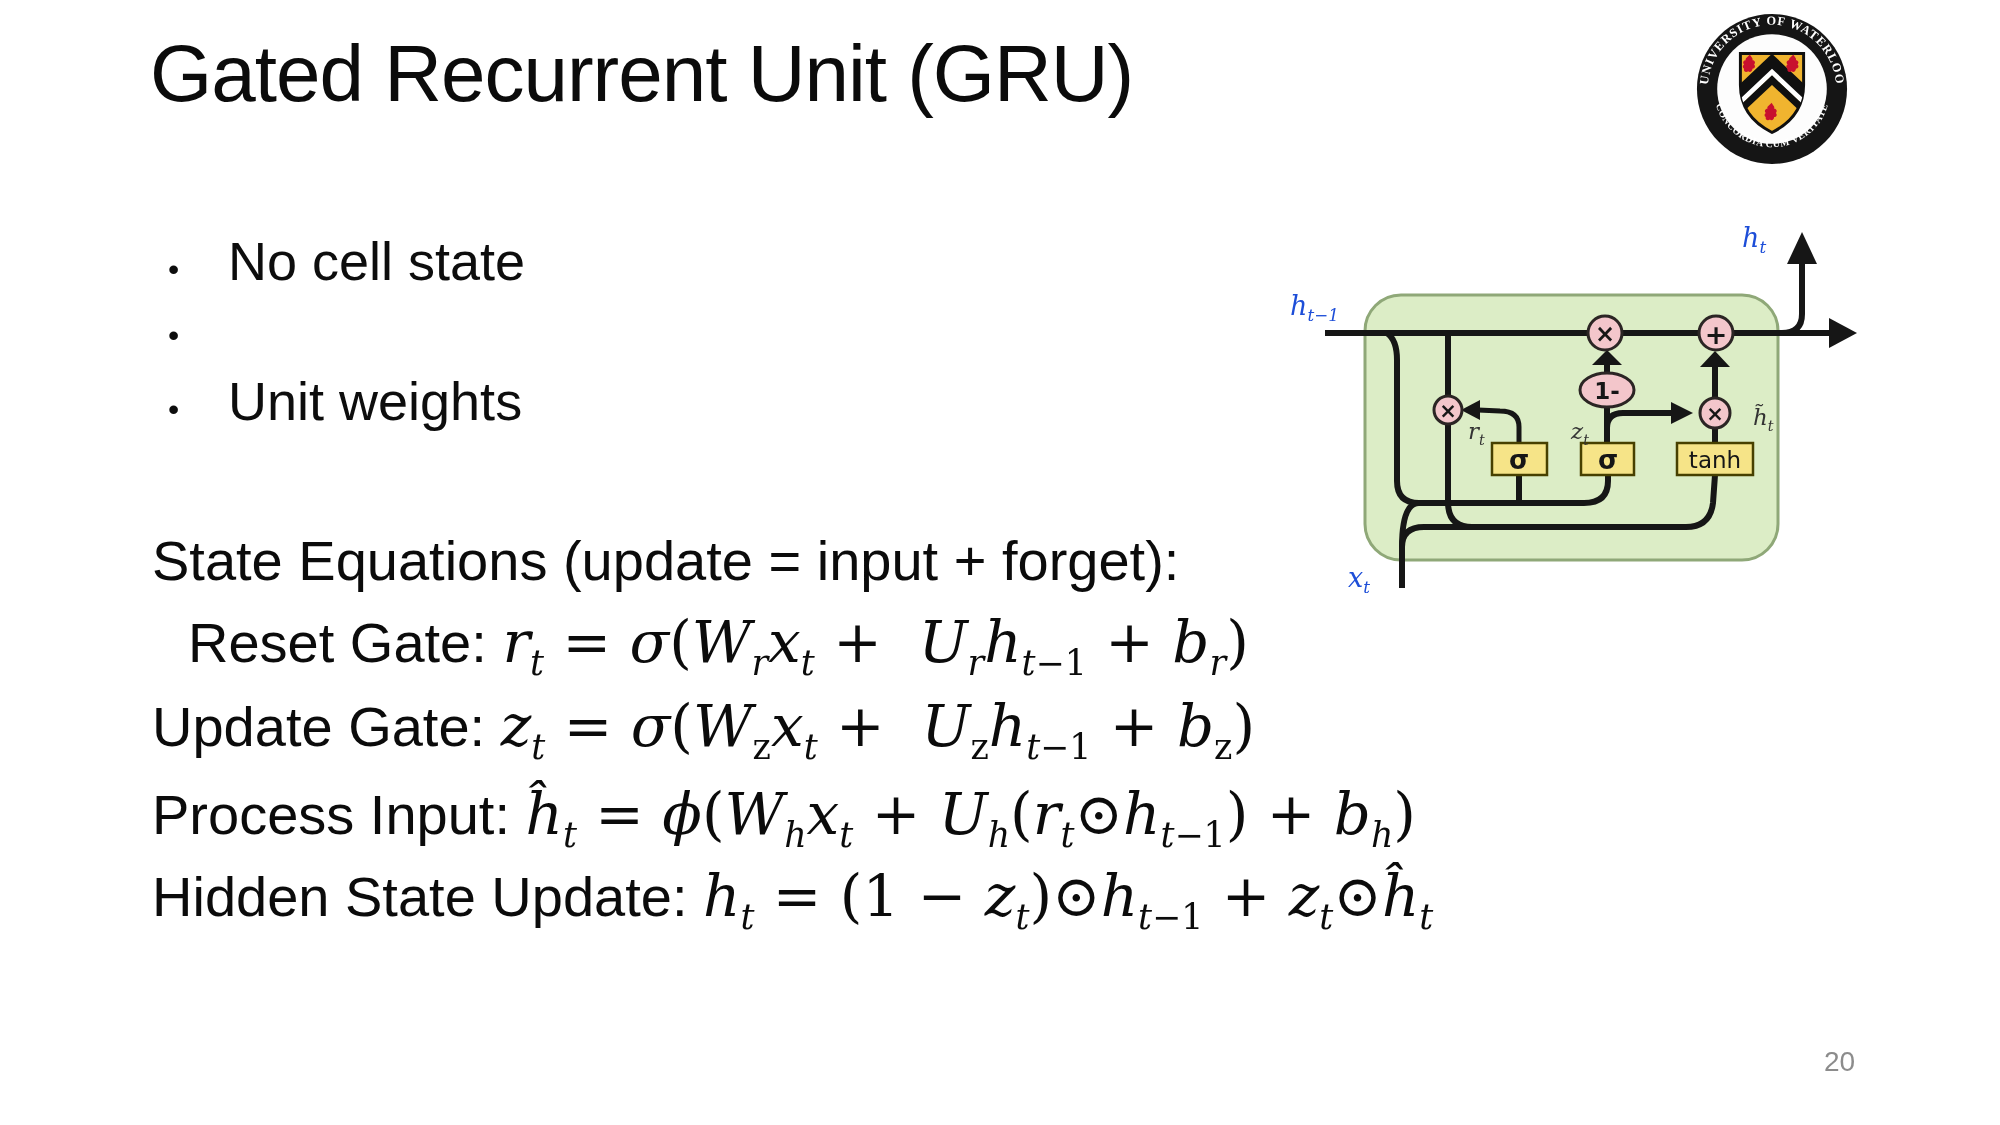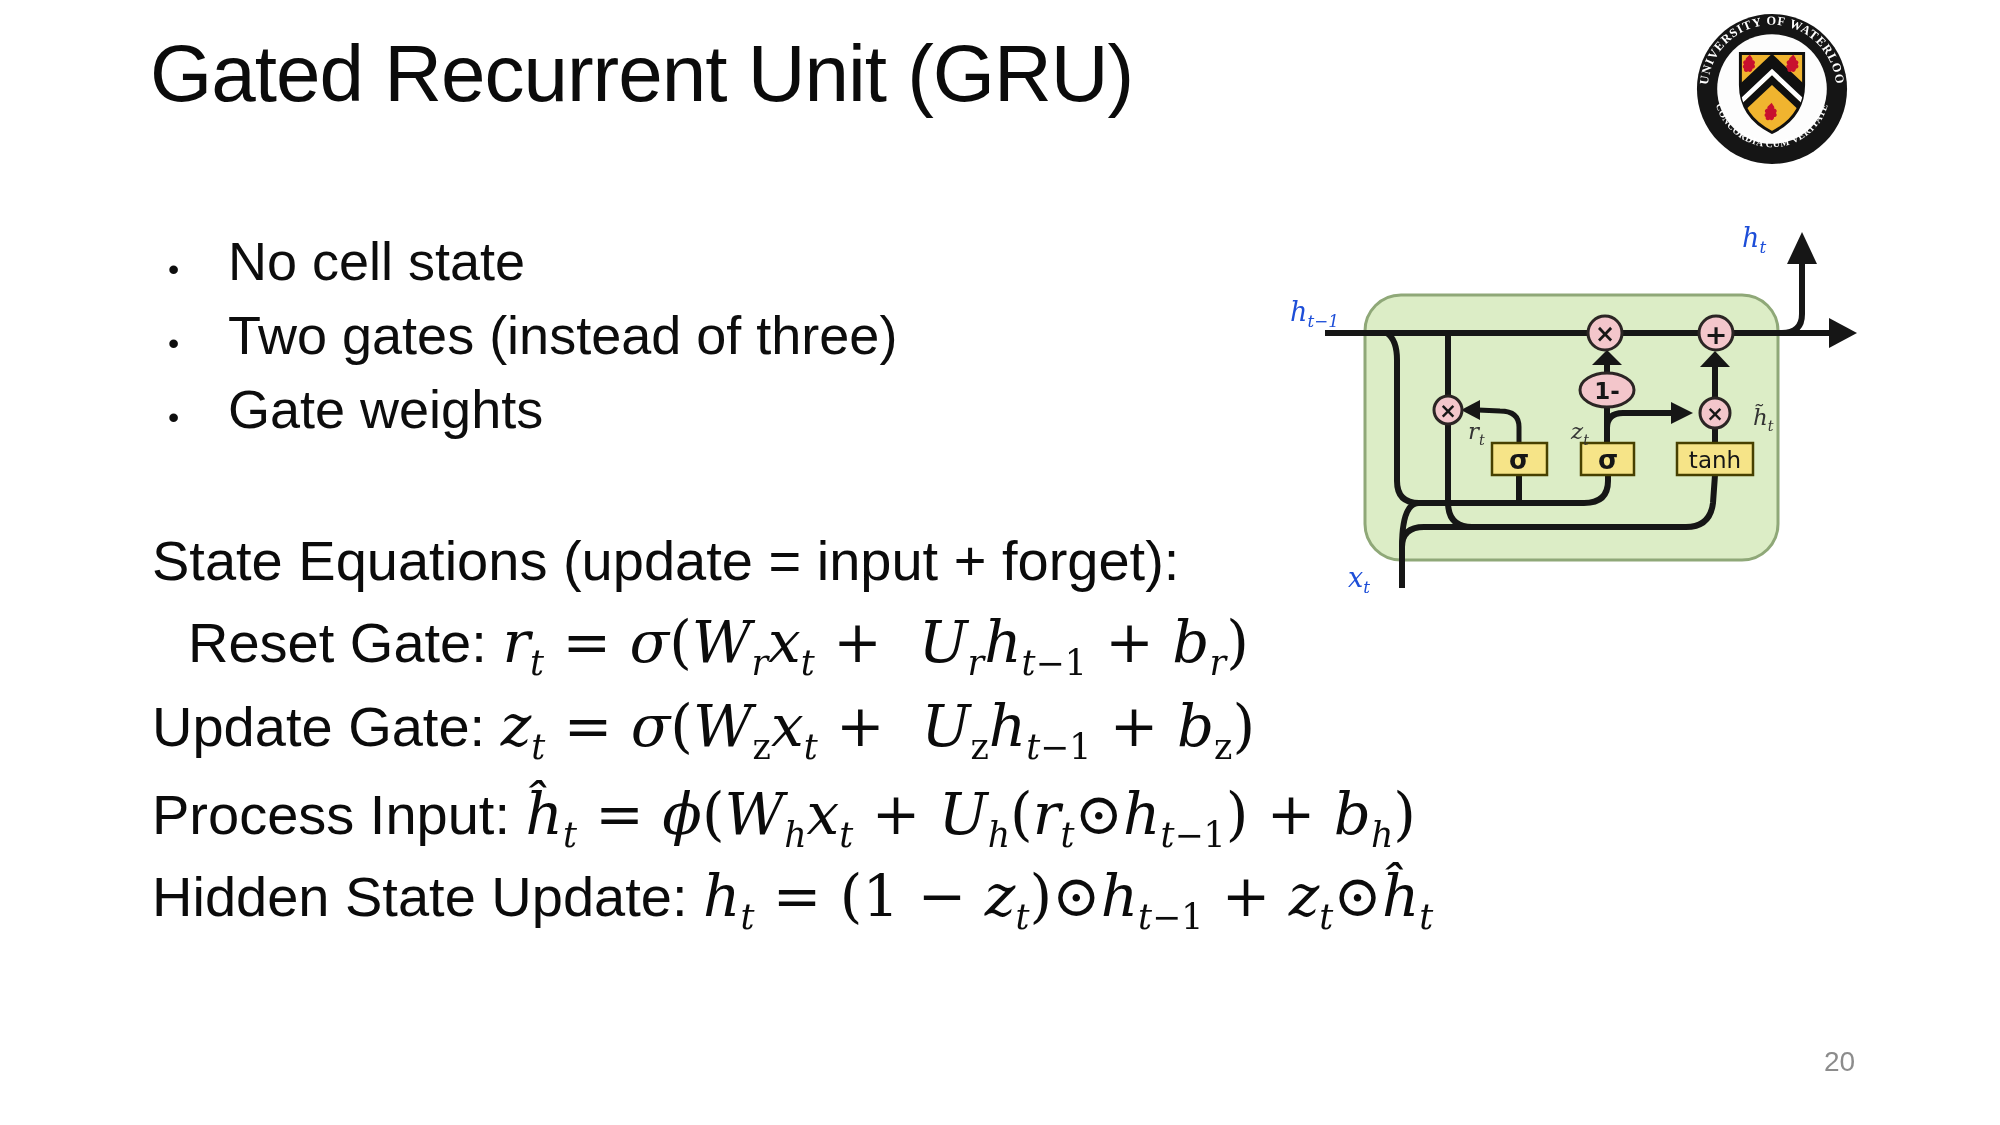--- a/index.html
+++ b/index.html
@@ -75,25 +75,24 @@
     </g>
   </svg>
 
   <ul class="bullets">
     <li>
       <span class="dot">•</span>
       <span>No cell state</span>
     </li>
     <li>
       <span class="dot">•</span>
-      <span>Two gates (instead of three)</span>
     </li>
     <li>
       <span class="dot">•</span>
-      <span>Gate weights</span>
+      <span>Unit weights</span>
     </li>
   </ul>
 
   <div class="eq eq-heading">State Equations (update = input + forget):</div>
 
   <div class="eq eq-0">
     <span>Reset Gate: </span><span class="math"><i>r</i><sub><i>t</i></sub> = <i>σ</i>(<i>W</i><sub><i>r</i></sub><i>x</i><sub><i>t</i></sub> + &nbsp;<i>U</i><sub><i>r</i></sub><i>h</i><sub><i>t</i>−1</sub> + <i>b</i><sub><i>r</i></sub>)</span>
   </div>
   <div class="eq eq-1">
     <span>Update Gate: </span><span class="math"><i>z</i><sub><i>t</i></sub> = <i>σ</i>(<i>W</i><sub>z</sub><i>x</i><sub><i>t</i></sub> + &nbsp;<i>U</i><sub>z</sub><i>h</i><sub><i>t</i>−1</sub> + <i>b</i><sub>z</sub>)</span>
@@ -165,21 +164,21 @@
       <g>
         <rect x="202" y="233" width="55" height="32" fill="#f6e488" stroke="#474000" stroke-width="2.5"></rect>
         <rect x="291" y="233" width="53" height="32" fill="#f6e488" stroke="#474000" stroke-width="2.5"></rect>
         <rect x="387" y="233" width="76" height="32" fill="#f6e488" stroke="#474000" stroke-width="2.5"></rect>
         <text x="229" y="250" text-anchor="middle" dominant-baseline="central" font-size="26" font-weight="700" font-family="DejaVu Sans, sans-serif" fill="#161616">σ</text>
         <text x="318" y="250" text-anchor="middle" dominant-baseline="central" font-size="26" font-weight="700" font-family="DejaVu Sans, sans-serif" fill="#161616">σ</text>
         <text x="425" y="250" text-anchor="middle" dominant-baseline="central" font-size="23" font-family="DejaVu Sans, sans-serif" fill="#161616">tanh</text>
       </g>
     </svg>
 
-    <div class="dlabel" style="left:0px;top:86px;"><i>h</i><sub><i>t</i>−1</sub></div>
+    <div class="dlabel" style="left:0px;top:80px;"><i>h</i><sub><i>t</i>−1</sub></div>
     <div class="dlabel" style="left:452px;top:12px;"><i>h</i><sub><i>t</i></sub></div>
     <div class="dlabel" style="left:58px;top:352px;"><i>x</i><sub><i>t</i></sub></div>
     <div class="dlabel small" style="left:178px;top:208px;"><i>r</i><sub><i>t</i></sub></div>
     <div class="dlabel small" style="left:281px;top:208px;"><i>z</i><sub><i>t</i></sub></div>
     <div class="dlabel small" style="left:444px;top:194px;margin-left:19px;"><i>h̃</i><sub><i>t</i></sub></div>
   </div>
 
   <div class="pagenum">20</div>
 
 </div>

